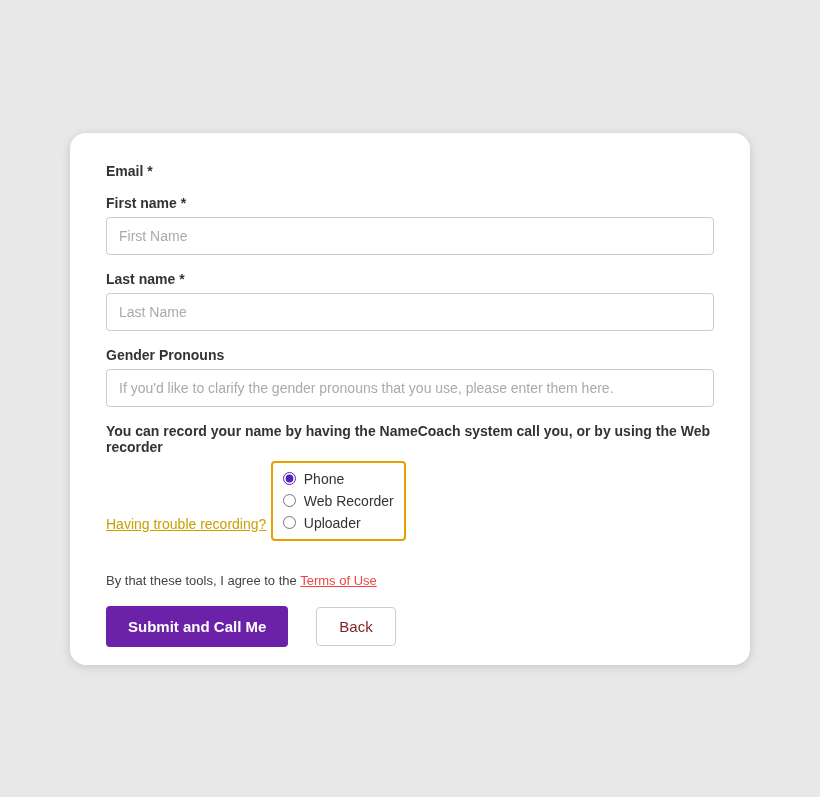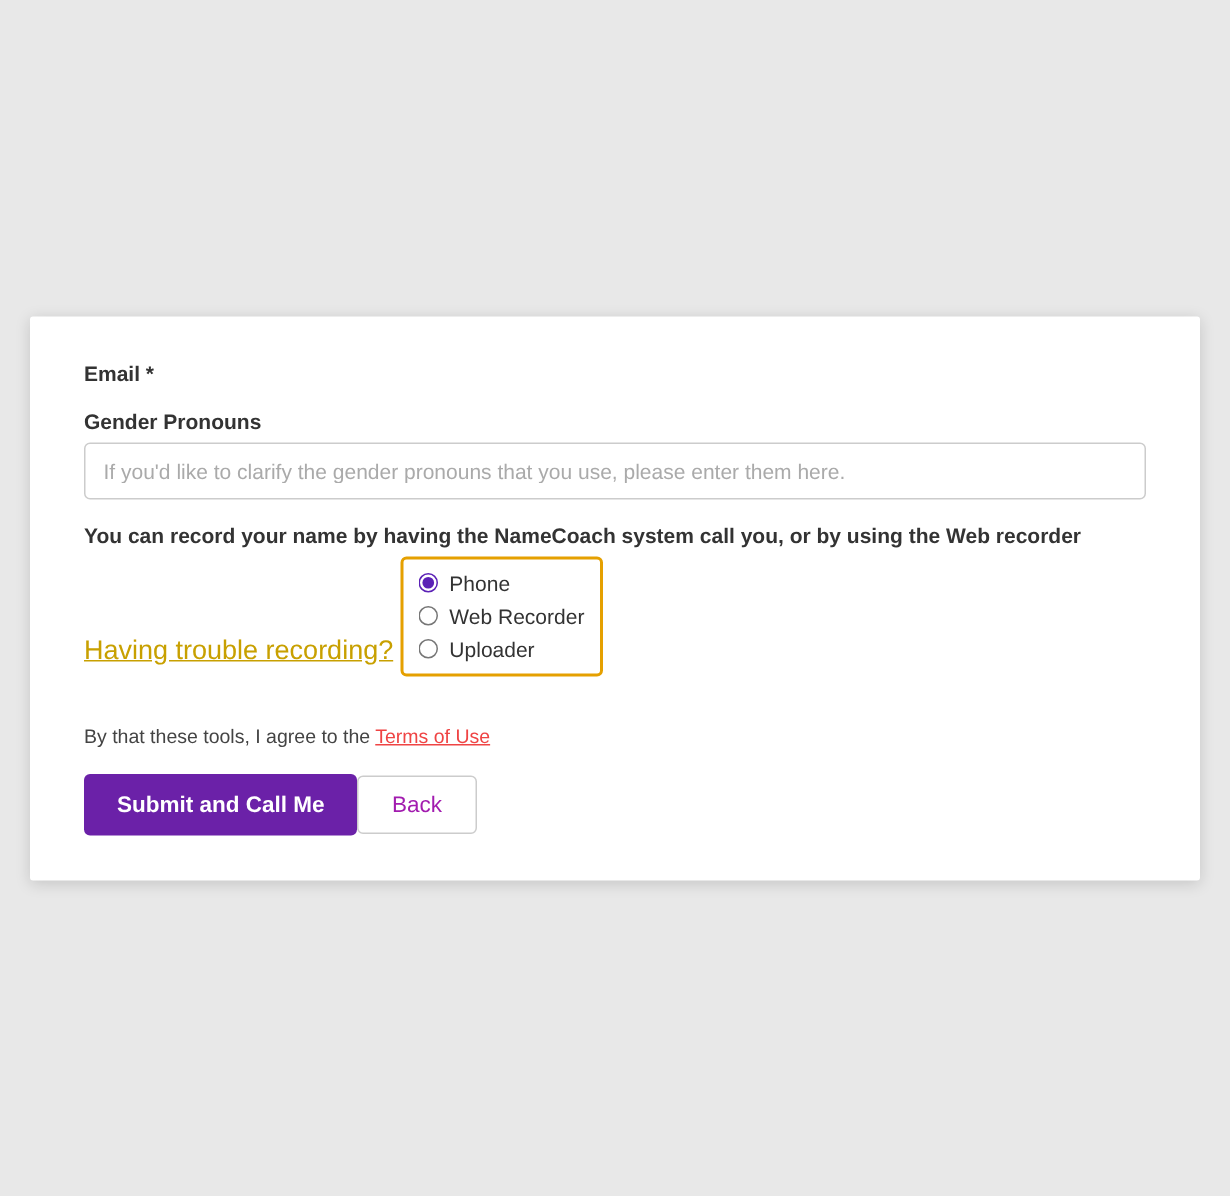--- a/index.html
+++ b/index.html
@@ -7,24 +7,24 @@
       background: #e8e8e8;
       font-family: Arial, sans-serif;
       display: flex;
       justify-content: center;
       align-items: center;
       min-height: 100vh;
       padding: 20px;
     }
     .card {
       background: #fff;
-      border-radius: 2px;
+      border-radius: 16px;
       box-shadow: 0 2px 10px rgba(0,0,0,0.15);
-      padding: 30px 36px 30px 36px;
-      width: 780px;
+      padding: 30px 36px 18px 36px;
+      width: 680px;
       max-width: 100%;
     }
     .form-group {
       margin-bottom: 16px;
     }
     .form-label {
       display: block;
       font-size: 14px;
       font-weight: bold;
       color: #333;
@@ -43,21 +43,21 @@
       color: #aaa;
     }
     .recording-label {
       font-size: 14px;
       font-weight: bold;
       color: #333;
       margin-bottom: 6px;
     }
     .trouble-link {
       color: #c8a000;
-      font-size: 18px;
+      font-size: 14px;
       text-decoration: underline;
       cursor: pointer;
       display: inline-block;
       margin-bottom: 10px;
     }
     .radio-group {
       border: 2px solid #e5a000;
       border-radius: 4px;
       padding: 8px 10px;
       display: inline-block;
@@ -140,53 +140,61 @@
       color: #444;
       margin-bottom: 18px;
     }
     .terms-link {
       color: #ef4444;
       text-decoration: underline;
       cursor: pointer;
     }
     .button-row {
       display: flex;
-      gap: 0;
+      gap: 28px;
       align-items: center;
     }
     .btn-submit {
       background: #6b21a8;
       color: #fff;
       border: none;
       border-radius: 4px;
       padding: 12px 22px;
       font-size: 15px;
       font-weight: bold;
       cursor: pointer;
     }
     .btn-back {
       background: #fff;
-      color: #a21caf;
+      color: #7f1d1d;
       border: 1px solid #ccc;
       border-radius: 4px;
       padding: 10px 22px;
       font-size: 15px;
       cursor: pointer;
     }
   </style>
 </head>
 <body>
 
 <div class="card">
 
   <div class="form-group">
     <label class="form-label">Email *</label>
   </div>
 
-
+  <div class="form-group">
+    <label class="form-label">First name *</label>
+    <input class="form-input" type="text" placeholder="First Name" style="">
+  </div>
+
+  <div class="form-group">
+    <label class="form-label">Last name *</label>
+    <input class="form-input" type="text" placeholder="Last Name" style="">
+  </div>
 
   <div class="form-group">
     <label class="form-label">Gender Pronouns</label>
     <input class="form-input" type="text" placeholder="If you'd like to clarify the gender pronouns that you use, please enter them here." style="">
   </div>
 
   <div class="form-group">
     <div class="recording-label">You can record your name by having the NameCoach system call you, or by using the Web recorder</div>
     <a class="trouble-link">Having trouble recording?</a>
 

